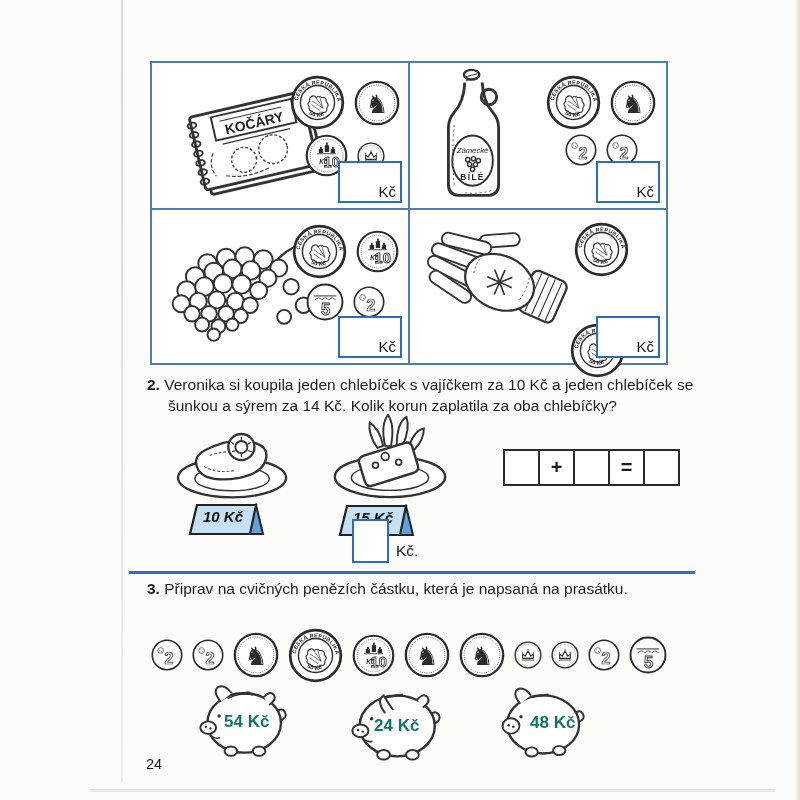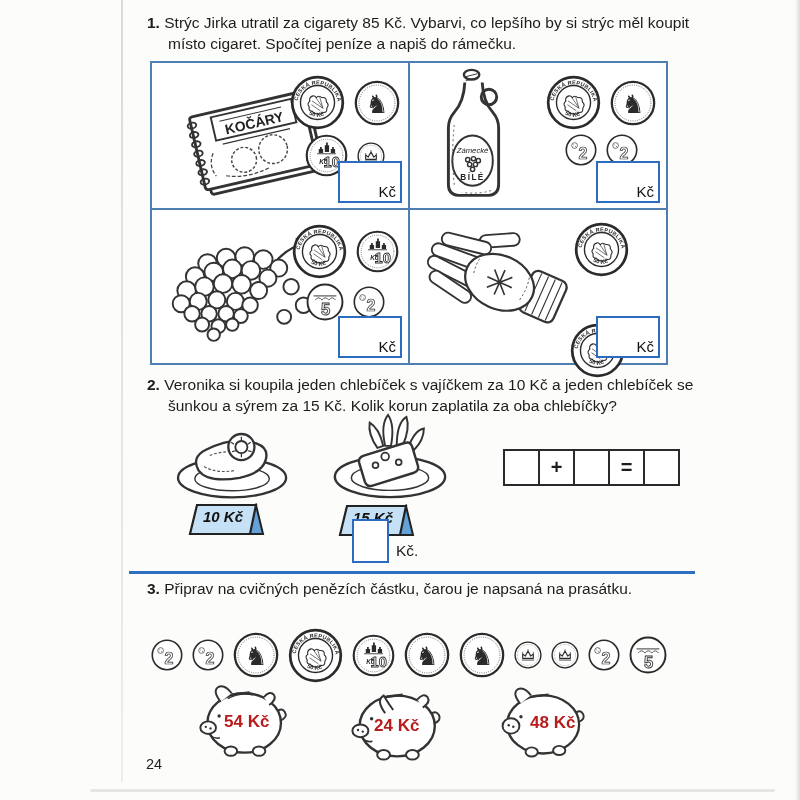--- a/index.html
+++ b/index.html
@@ -70,37 +70,36 @@
   .divider{position:absolute;left:129px;top:571px;width:566px;height:3px;background:#2f6fc2;}
 
   .coins-row{position:absolute;left:151px;top:627px;width:520px;height:56px;
         display:flex;align-items:center;gap:9px;}
 
   .pig{position:absolute;}
   .pig svg{width:100%;height:100%;}
   .pig1{left:198px;top:682px;width:90px;height:78px;}
   .pig2{left:350px;top:686px;width:92px;height:76px;}
   .pig3{left:498px;top:686px;width:88px;height:73px;}
-  .pig-label{position:absolute;color:#b91c1c;font-weight:bold;font-size:17px;white-space:nowrap;
+  .pig-label{position:absolute;color:#0f766e;font-weight:bold;font-size:17px;white-space:nowrap;
         text-shadow:0 0 3px #fff,0 0 3px #fff,1px 1px 2px #fff;}
   .pig1 .pig-label{left:26px;top:30px;}
   .pig2 .pig-label{left:24px;top:30px;}
   .pig3 .pig-label{left:32px;top:27px;}
 
   .page-number{position:absolute;left:146px;top:756px;font-size:14.5px;color:#222;}
 </style>
 </head>
 <body>
 
 <div class="page">
   <div class="scan-gutter"></div>
   <div class="scan-right"></div>
   <div class="scan-bottom"></div>
 
-  <p class="task-text t1"><b>1.</b> <span>Strýc Jirka utratil za cigarety 85 Kč. Vybarvi, co lepšího by si strýc měl koupit místo cigaret. Spočítej peníze a napiš do rámečku.</span></p>
 
   <div class="grid">
 
     <div class="cell cell-book">
       <svg class="art art-book" viewBox="0 0 190 130">
         <g transform="rotate(-13 95 65)" stroke="#333" fill="#fff">
           <rect x="41" y="30" width="120" height="78" rx="3" stroke-width="3"></rect>
           <rect x="36" y="24" width="120" height="78" rx="3" stroke-width="3"></rect>
           <g stroke-width="2" fill="none">
             <ellipse cx="37" cy="33" rx="4.5" ry="3"></ellipse>
@@ -367,21 +366,21 @@
       <path d="M40,47 l19,13 M39,54 l16,11 M47,41 l13,19 M54,40 l6,21" stroke="#2b2b2b" stroke-width="1.2"></path>
             </svg>
           </span>
         </div>
       <div class="answer-box">
         <span class="kc">Kč</span>
       </div>
     </div>
   </div>
 
-  <p class="task-text t2"><b>2.</b> <span>Veronika si koupila jeden chlebíček s vajíčkem za 10 Kč a jeden chlebíček se šunkou a sýrem za 15 Kč. Kolik korun zaplatila za oba chlebíčky?</span></p>
+  <p class="task-text t2"><b>2.</b> <span>Veronika si koupila jeden chlebíček s vajíčkem za 10 Kč a jeden chlebíček se šunkou a sýrem za 14 Kč. Kolik korun zaplatila za oba chlebíčky?</span></p>
 
   <svg class="sandwich sandwich1" viewBox="0 0 130 88">
     <g stroke="#333" fill="#fff">
       <ellipse cx="64" cy="62" rx="58" ry="21" stroke-width="2.5"></ellipse>
       <ellipse cx="64" cy="63" rx="40" ry="13" fill="none" stroke-width="1.5"></ellipse>
       <path d="M28,54 q-8,-14 8,-22 q30,-15 54,-7 q14,5 10,18 q-4,14 -28,19 q-34,6 -44,-8z" stroke-width="2.5"></path>
       <path d="M34,50 q14,8 34,4 M40,38 q16,-6 34,-3" fill="none" stroke="#555" stroke-width="1.2" stroke-dasharray="3 2"></path>
       <circle cx="74" cy="29" r="14" stroke-width="2.5"></circle>
       <circle cx="74" cy="29" r="6.5" fill="none" stroke-width="2"></circle>
       <path d="M74,18 v4 M84,24 l-3,2 M85,34 l-4,-1 M74,40 v-4 M64,34 l4,-1 M63,24 l3,2" stroke-width="1.3" fill="none"></path>
@@ -426,21 +425,21 @@
     <div class="eq-box"></div>
   </div>
 
   <div class="answer-line">
     <div class="total-box"></div>
     <span class="suffix">Kč.</span>
   </div>
 
   <div class="divider"></div>
 
-  <p class="task-text t3"><b>3.</b> <span>Připrav na cvičných penězích částku, čarou je napsaná na prasátku.</span></p>
+  <p class="task-text t3"><b>3.</b> <span>Připrav na cvičných penězích částku, která je napsaná na prasátku.</span></p>
 
   <div class="coins-row">
       <span class="coin" style="width:32px;height:32px">
         <svg viewBox="0 0 100 100">
           <circle cx="50" cy="50" r="46" fill="#fff" stroke="#2b2b2b" stroke-width="5"></circle>
       <circle cx="30" cy="36" r="9" fill="none" stroke="#2b2b2b" stroke-width="2"></circle>
       <circle cx="27" cy="34" r="1.5" fill="#2b2b2b"></circle>
           <circle cx="33" cy="38" r="1.5" fill="#2b2b2b"></circle>
       <text x="56" y="78" font-size="50" font-weight="bold" fill="#fff" stroke="#2b2b2b" stroke-width="2.2" text-anchor="middle">2</text>
         </svg>

